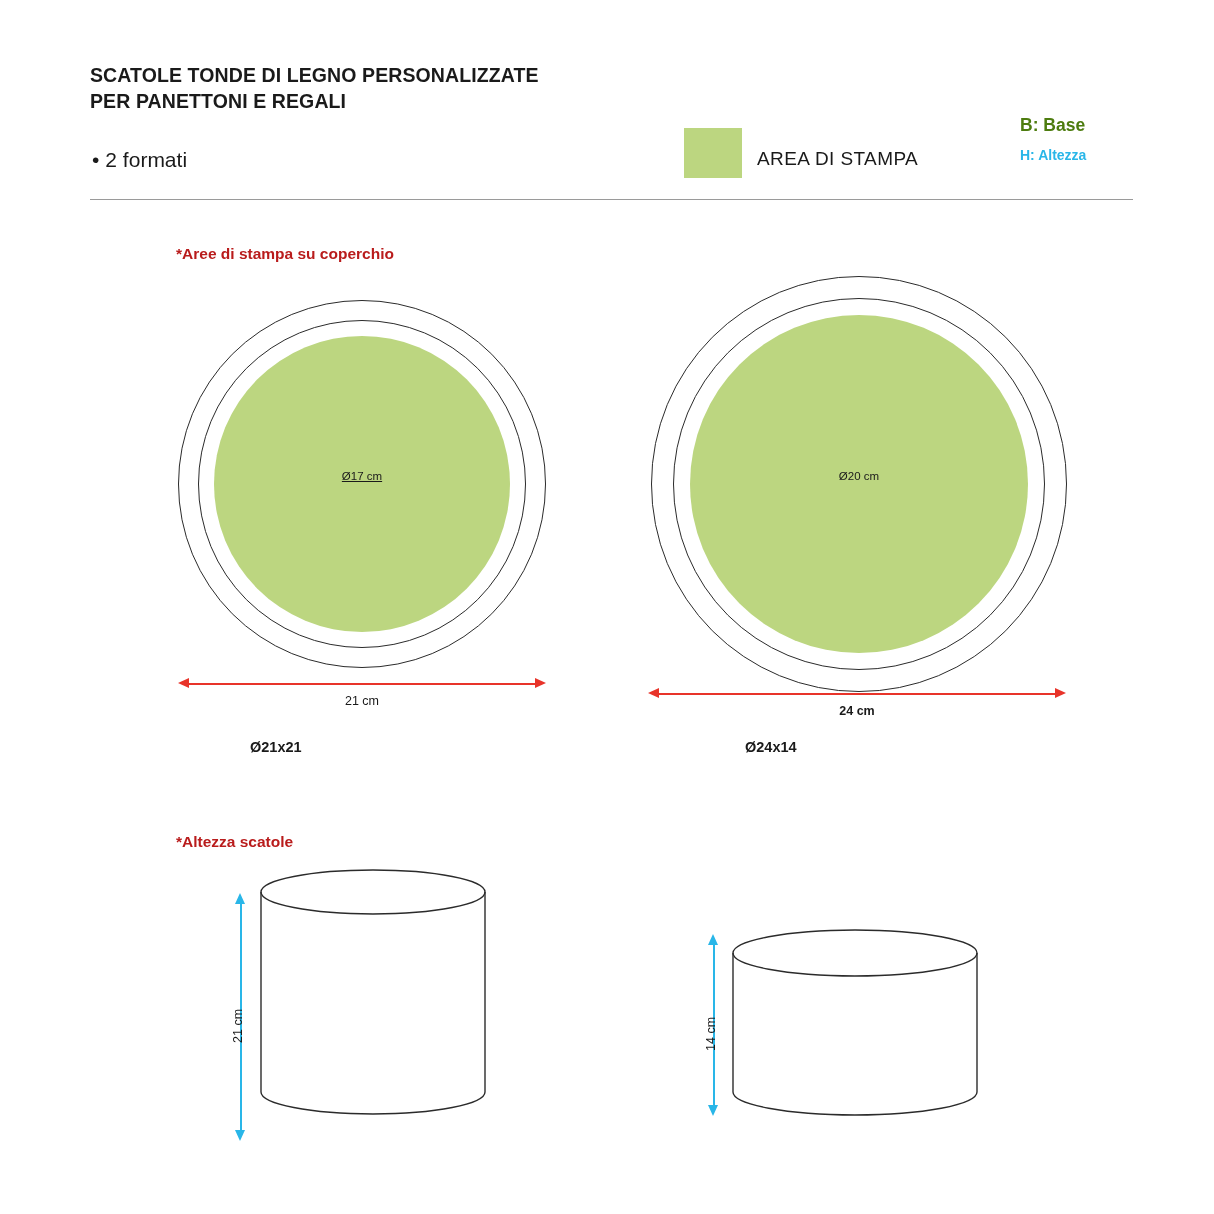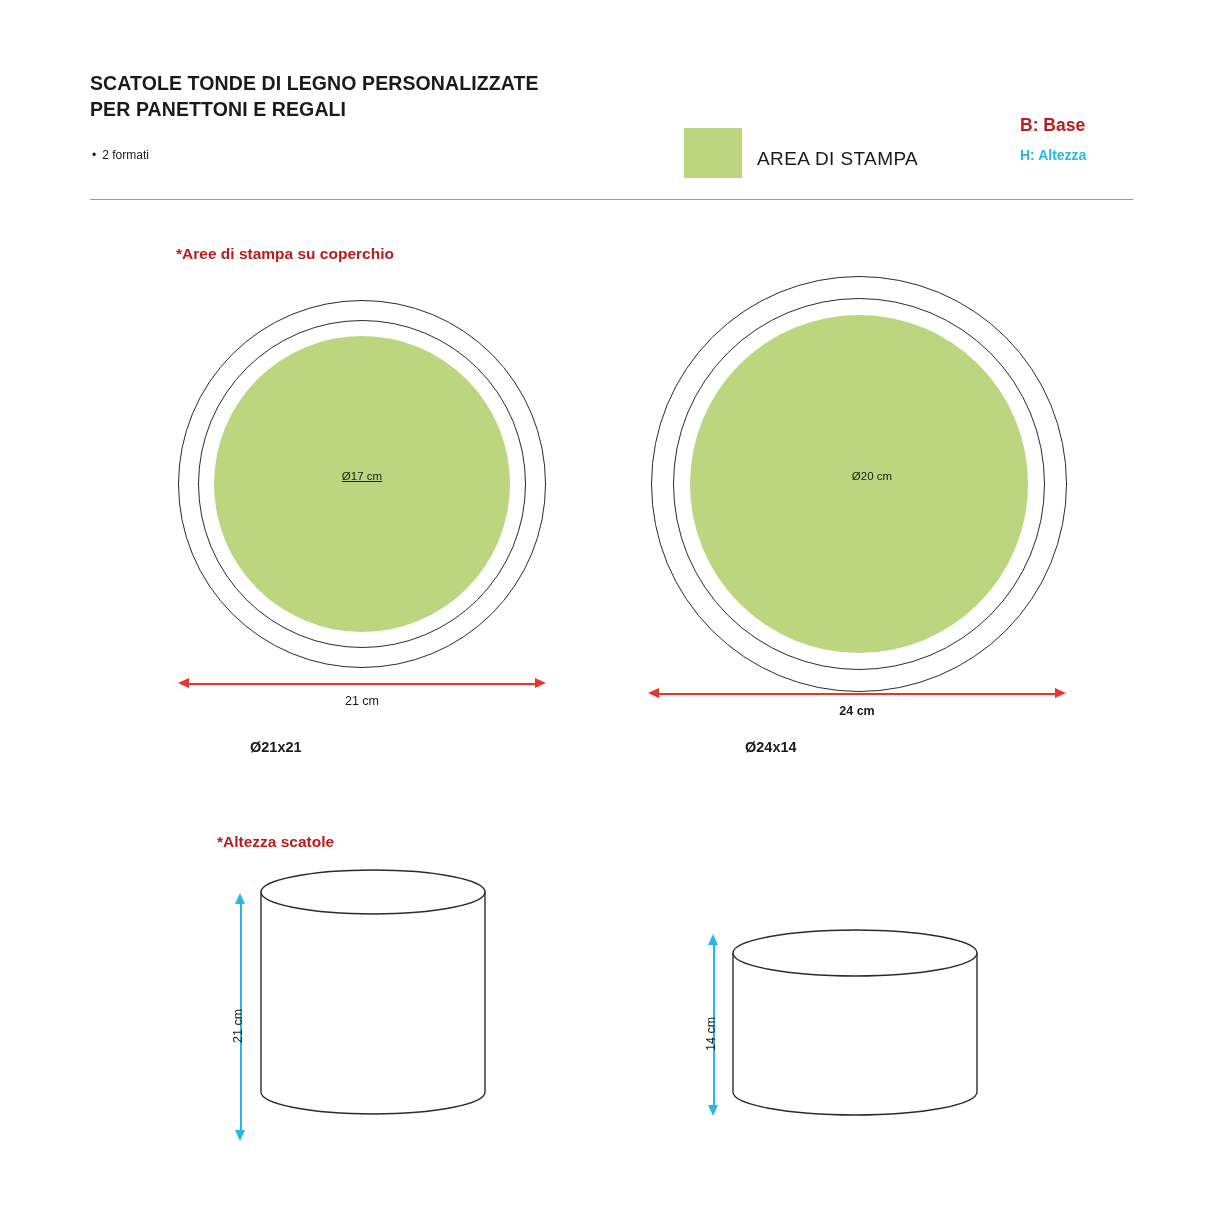--- a/index.html
+++ b/index.html
@@ -19,33 +19,33 @@
   
   .header {
     position: absolute;
     left: 0; top: 0;
     width: 1214px;
     height: 200px;
   }
   .title {
     position: absolute;
     left: 90px;
-    top: 70px;
+    top: 62px;
     font-size: 19.5px;
     font-weight: bold;
     line-height: 26px;
     letter-spacing: 0.1px;
     color: #1a1a1a;
     white-space: pre-line;
   }
   .bullet-line {
     position: absolute;
     left: 92px;
     top: 148px;
-    font-size: 12px;
+    font-size: 21px;
     color: #1a1a1a;
   }
   .bullet-dot {
     display: inline-block;
     margin-right: 6px;
   }
 
   .legend-swatch {
     position: absolute;
     left: 684px;
@@ -62,21 +62,21 @@
     font-weight: normal;
     letter-spacing: 0.4px;
     color: #1a1a1a;
   }
   .key-base {
     position: absolute;
     left: 1020px;
     top: 115px;
     font-size: 17.5px;
     font-weight: bold;
-    color: #b91c1c;
+    color: #4d7c0f;
   }
   .key-height {
     position: absolute;
     left: 1020px;
     top: 147px;
     font-size: 14px;
     font-weight: bold;
     color: #29b6e8;
   }
 
@@ -90,21 +90,21 @@
   }
 
   
   .section-heading {
     position: absolute;
     font-size: 15.5px;
     font-weight: bold;
     color: #b91c1c;
   }
   #lid-heading { left: 176px; top: 245px; }
-  #height-heading { left: 176px; top: 833px; margin-left: 41px; }
+  #height-heading { left: 176px; top: 833px; }
 
   
   .lid {
     position: absolute;
   }
   .lid .outer {
     position: absolute;
     left: 0; top: 0;
     border-radius: 50%;
     border: 1.4px solid #2b2b2b;
@@ -236,21 +236,21 @@
   <div class="arrow-l"></div>
   <div class="arrow-r"></div>
   <div class="dim-text">21 cm</div>
 </div>
 <div class="format-label" style="left:250px; top:739px;">Ø21x21</div>
 
 <div class="lid" style="left:651px; top:276px; width:416px; height:416px;">
   <div class="outer" style="width:416px; height:416px;"></div>
   <div class="inner" style="left:22px; top:22px; width:372px; height:372px;"></div>
   <div class="print-area" style="left:39px; top:39px; width:338px; height:338px;"></div>
-  <div class="dia-label" style="top:194px;padding-left:13px;">Ø20 cm</div>
+  <div class="dia-label" style="top:194px;">Ø20 cm</div>
 </div>
 <div class="dim-h" style="left:648px; top:688px; width:418px;font-weight:bold;">
   <div class="line" style="left:9px; width:400px;"></div>
   <div class="arrow-l"></div>
   <div class="arrow-r"></div>
   <div class="dim-text">24 cm</div>
 </div>
 <div class="format-label" style="left:745px; top:739px;">Ø24x14</div>
 
 <div class="section-heading" id="height-heading">*Altezza scatole</div>

